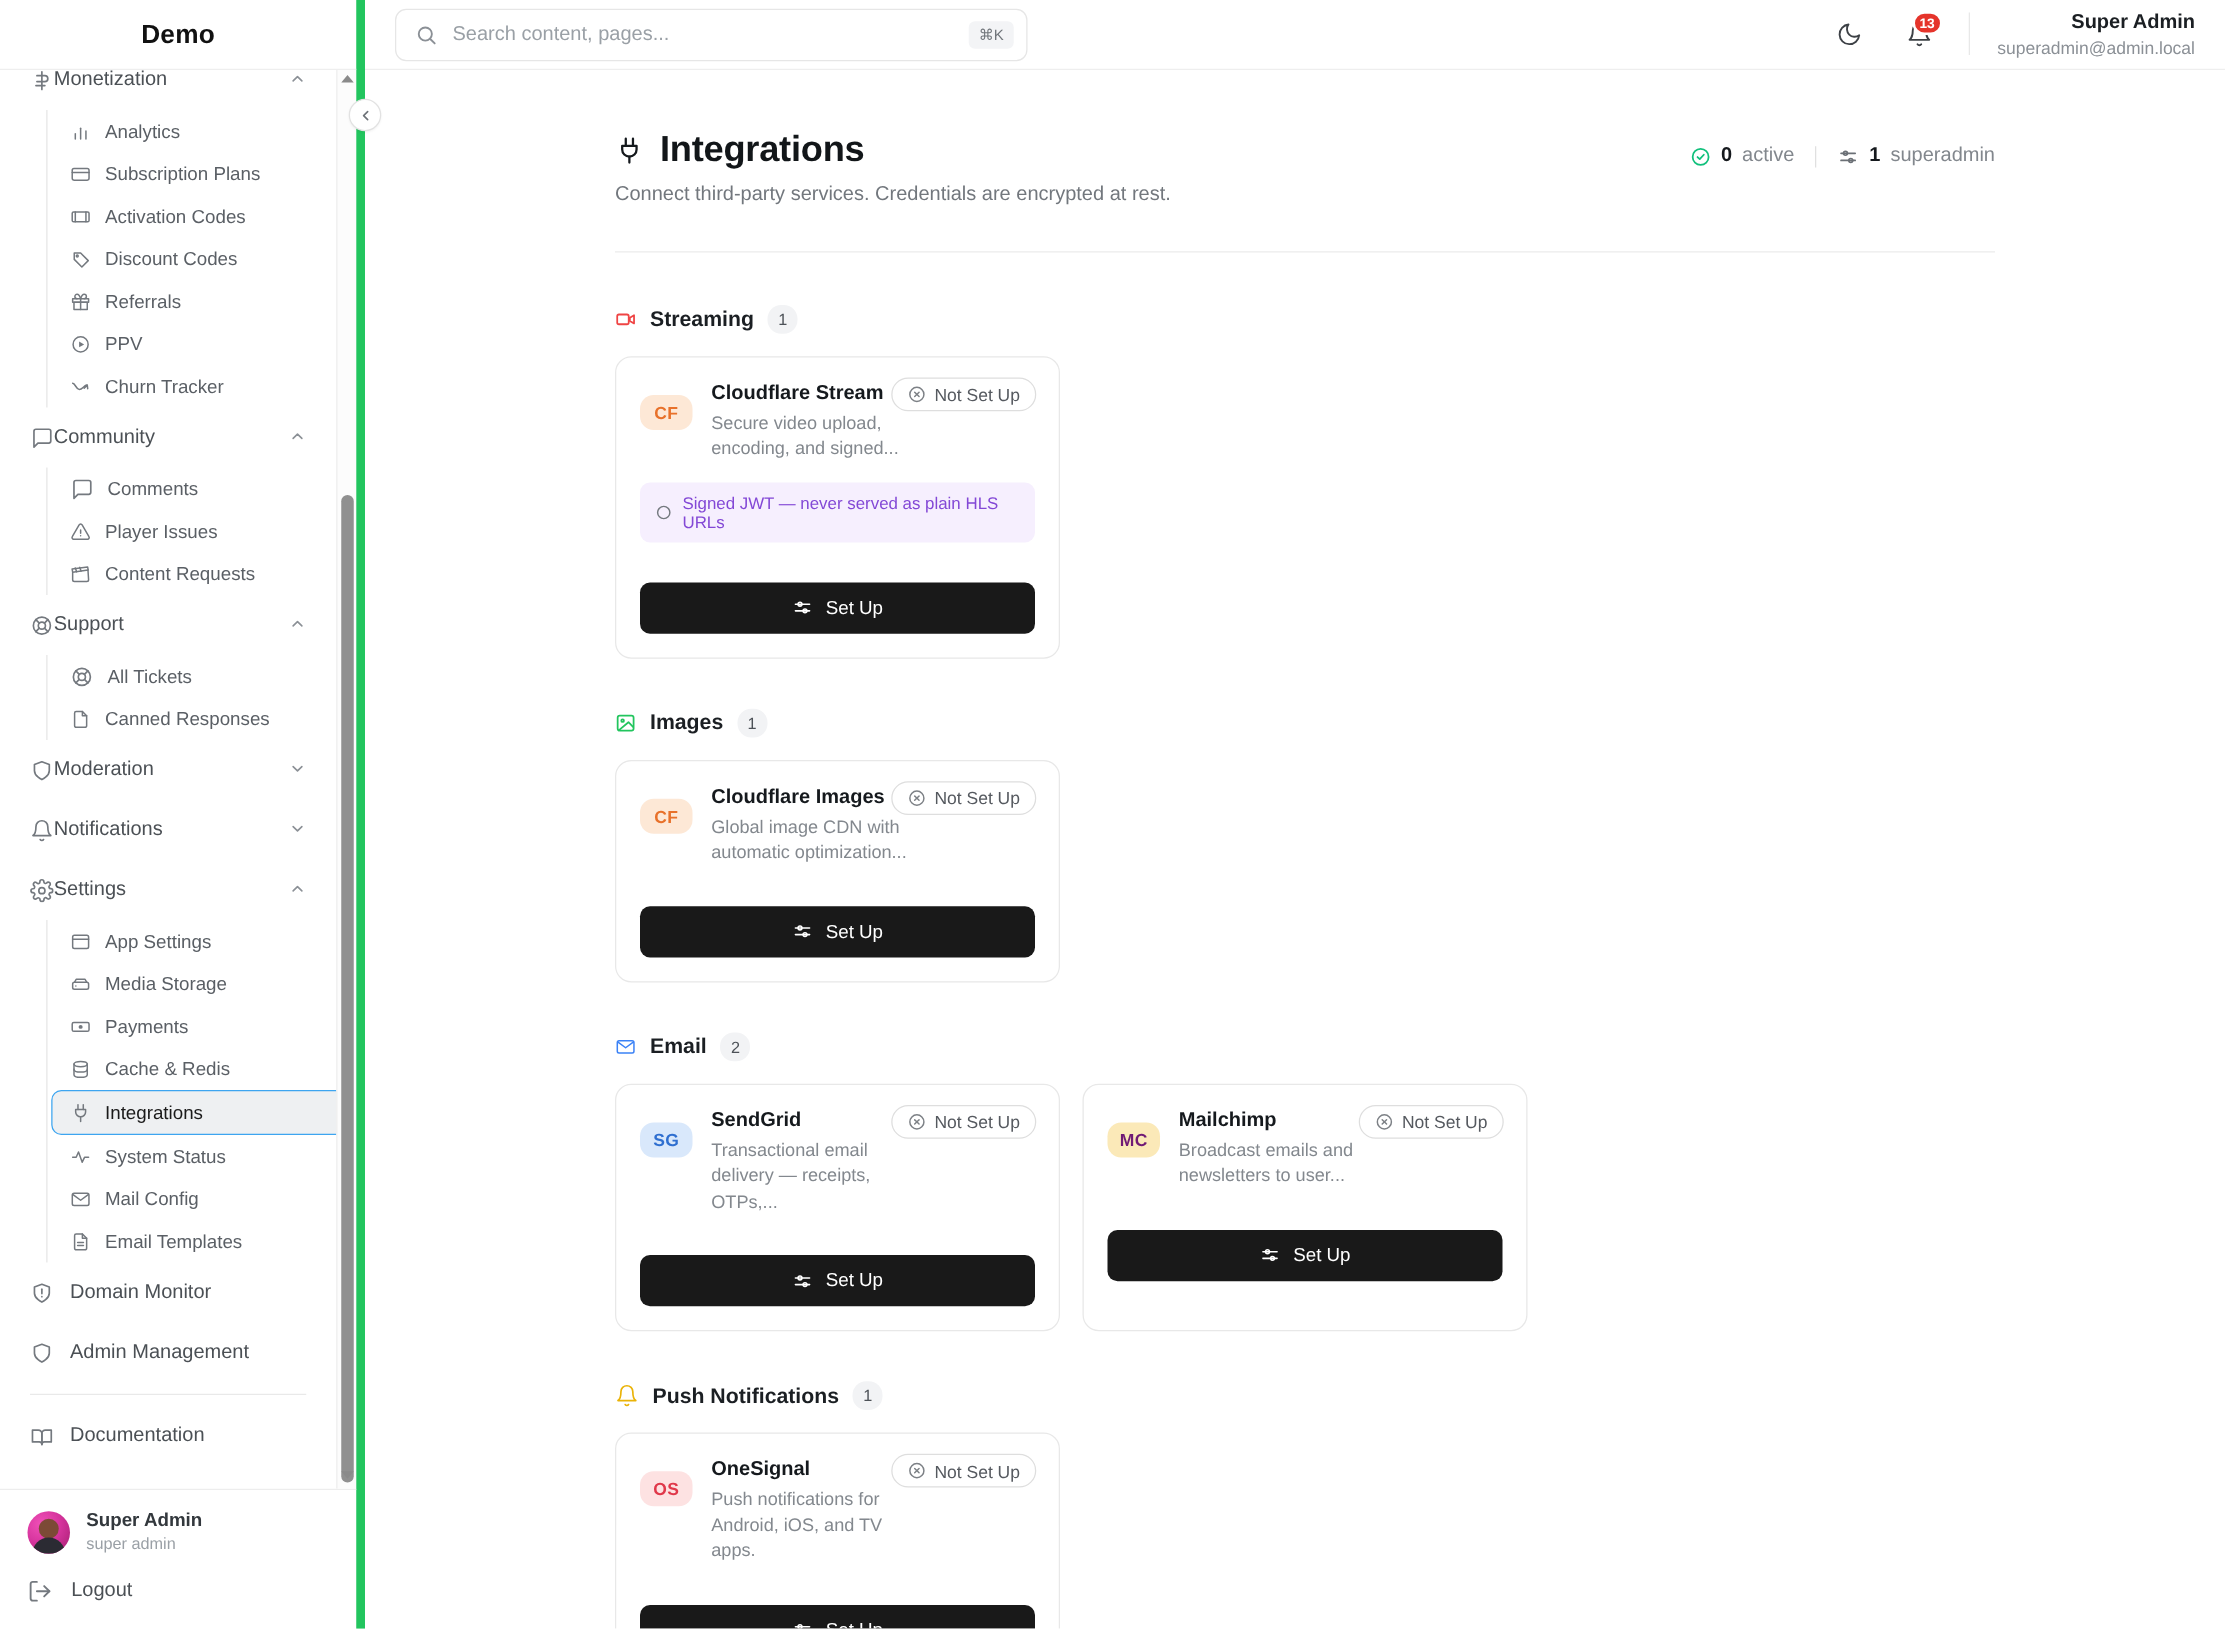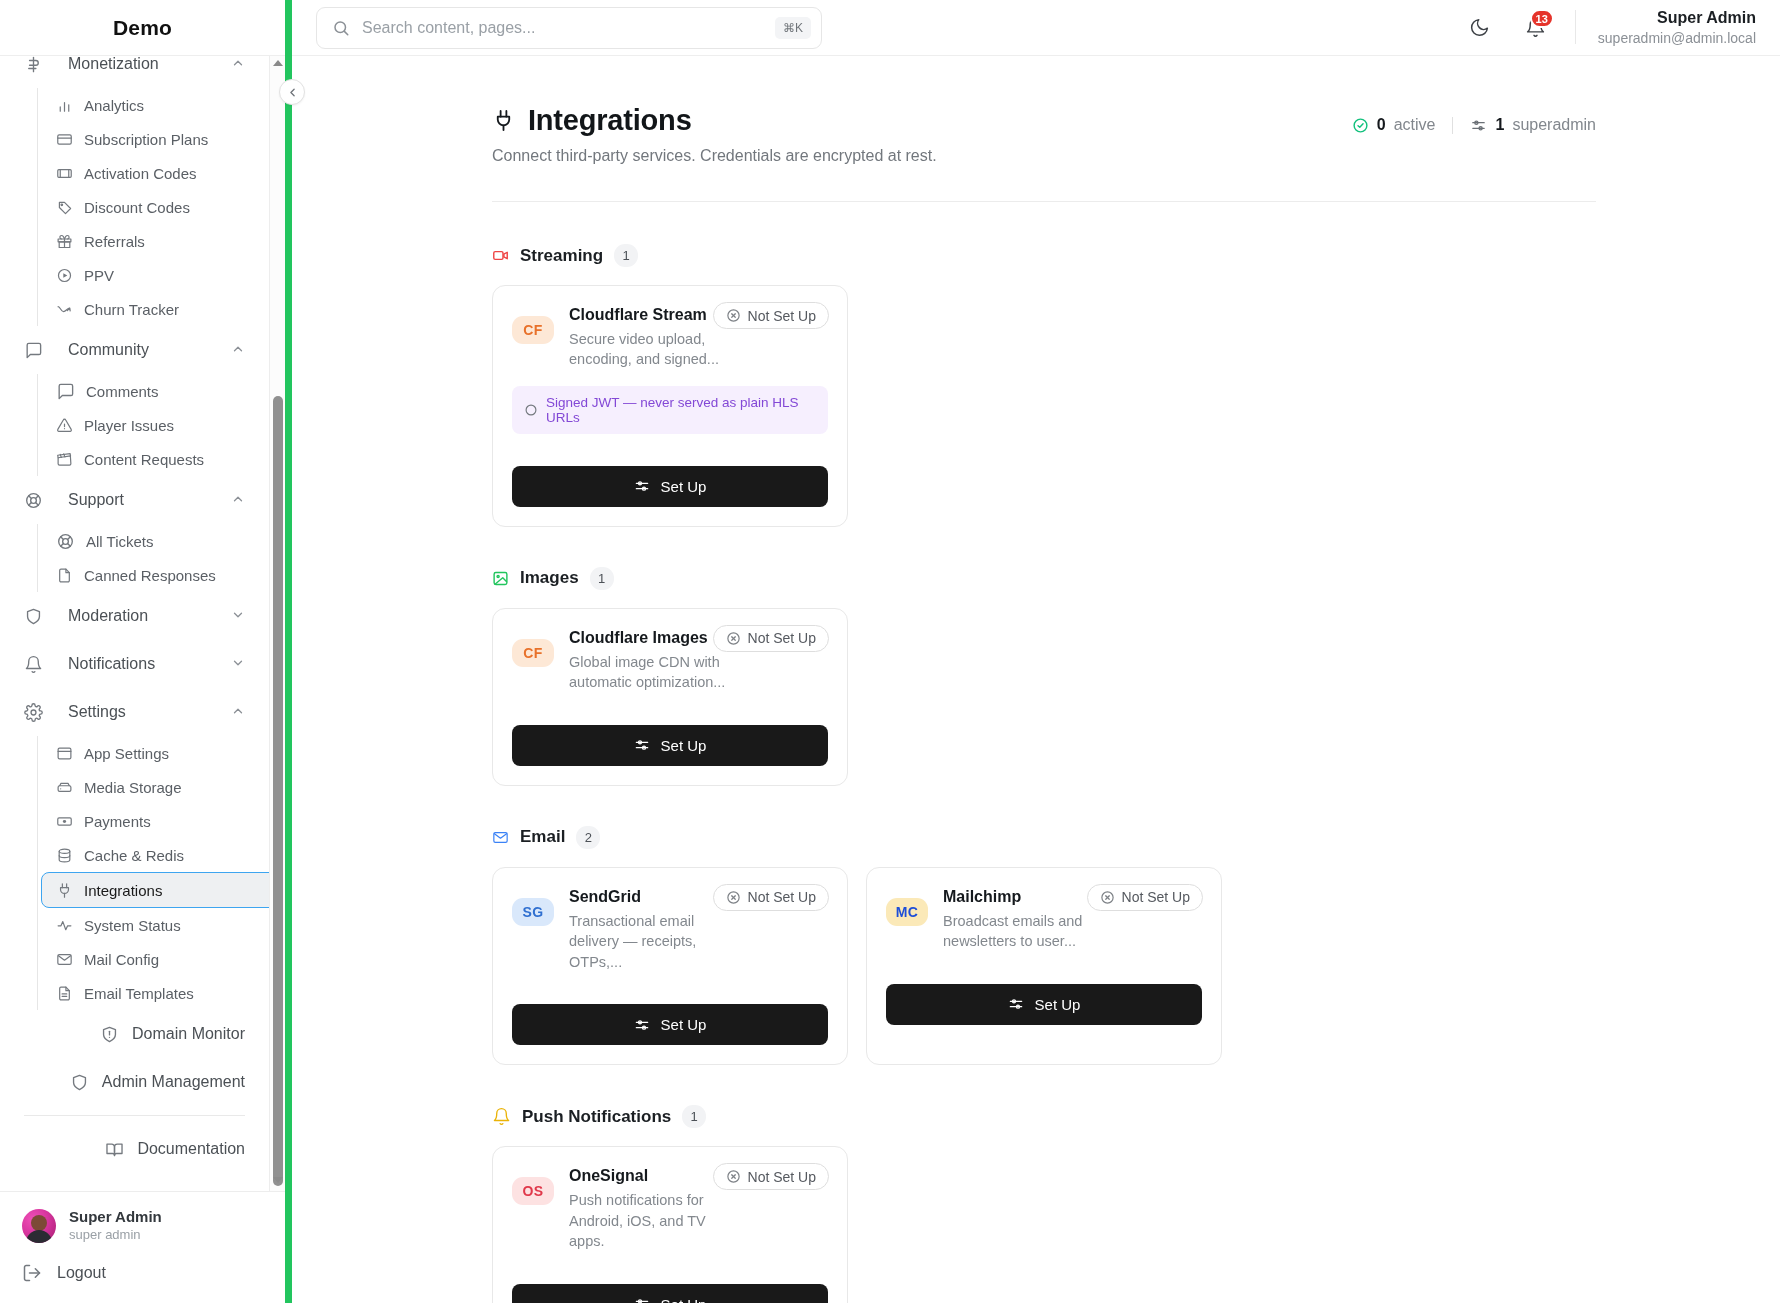--- a/index.html
+++ b/index.html
@@ -27,21 +27,21 @@
     font-size: 21px; font-weight: bold; letter-spacing: .2px;
     color: #111;
   }
   .sidebar-scroll {
     flex: 1 1 auto; position: relative; overflow: hidden;
     padding-right: 16px;
   }
   .nav-inner { padding: 0 14px; margin-top: -16px; }
 
   .nav-group-header {
-    display: flex; align-items: center; gap: 25px;
+    display: flex; align-items: center; gap: 0;
     height: 48px; padding: 0 10px;
     font-size: 16px; color: #4b5055; font-weight: normal;
     border-radius: 8px; cursor: pointer;
   }
   .nav-group-header .grp-label { flex: 1 1 auto; }
   .nav-group-header .chev { color: #8b9096; font-size: 12px; line-height: 1; }
   .nav-children {
     margin-left: 23px; border-left: 1px solid #e6e6e6;
     padding-left: 0;
   }
@@ -55,21 +55,21 @@
     border: 1.5px solid #3da5f0;
     color: #1a1a1a;
     height: 36px;
     margin-left: 3px;
     padding-left: 14px;
     width: 236px;
   }
   .nav-top-item {
     display: flex; align-items: center; gap: 13px;
     height: 48px; padding: 0 10px; margin: 0;
-    font-size: 16px; color: #4b5055; border-radius: 8px; cursor: pointer; justify-content: flex-end;
+    font-size: 16px; color: #4b5055; border-radius: 8px; cursor: pointer;
   }
   .nav-sep { height: 1px; background: #e9e9e9; margin: 9px 10px; }
 
   .ico { flex: 0 0 auto; display: inline-flex; align-items: center; justify-content: center; color: #74797f; }
   .ico svg { display: block; }
 
   
   .sb-track {
     position: absolute; top: 0; right: 0; width: 16px; height: 100%;
     background: #fcfcfc; border-left: 1px solid #ededed;
@@ -804,21 +804,21 @@
                   <span class="ico" style="color:#7d8186">
                     <svg width="15" height="15" viewBox="0 0 24 24" fill="none" stroke="currentColor" stroke-width="1.9" stroke-linecap="round">
                       <circle cx="12" cy="12" r="9"></circle>
                       <line x1="9.2" y1="9.2" x2="14.8" y2="14.8"></line>
                       <line x1="14.8" y1="9.2" x2="9.2" y2="14.8"></line>
                     </svg>
                   </span>
                   <span>Not Set Up</span>
                 </span>
                 <div class="card-top">
-                  <div class="logo-tile" style="background:#fbe9b8;color:#1d4ed8">MC</div>
+                  <div class="logo-tile" style="background:#fbe9b8;color:#701a75">MC</div>
                   <div class="card-text">
                     <div class="card-name">Mailchimp</div>
                     <div class="card-desc">Broadcast emails and newsletters to user...</div>
                   </div>
                 </div>
                 <button class="setup-btn">
                   <span class="ico" style="color:#fff">
                     <svg width="16" height="16" viewBox="0 0 24 24" fill="none" stroke="currentColor" stroke-width="1.9" stroke-linecap="round">
                       <line x1="3.5" y1="8" x2="20.5" y2="8"></line>
                       <circle cx="9" cy="8" r="2.3"></circle>

